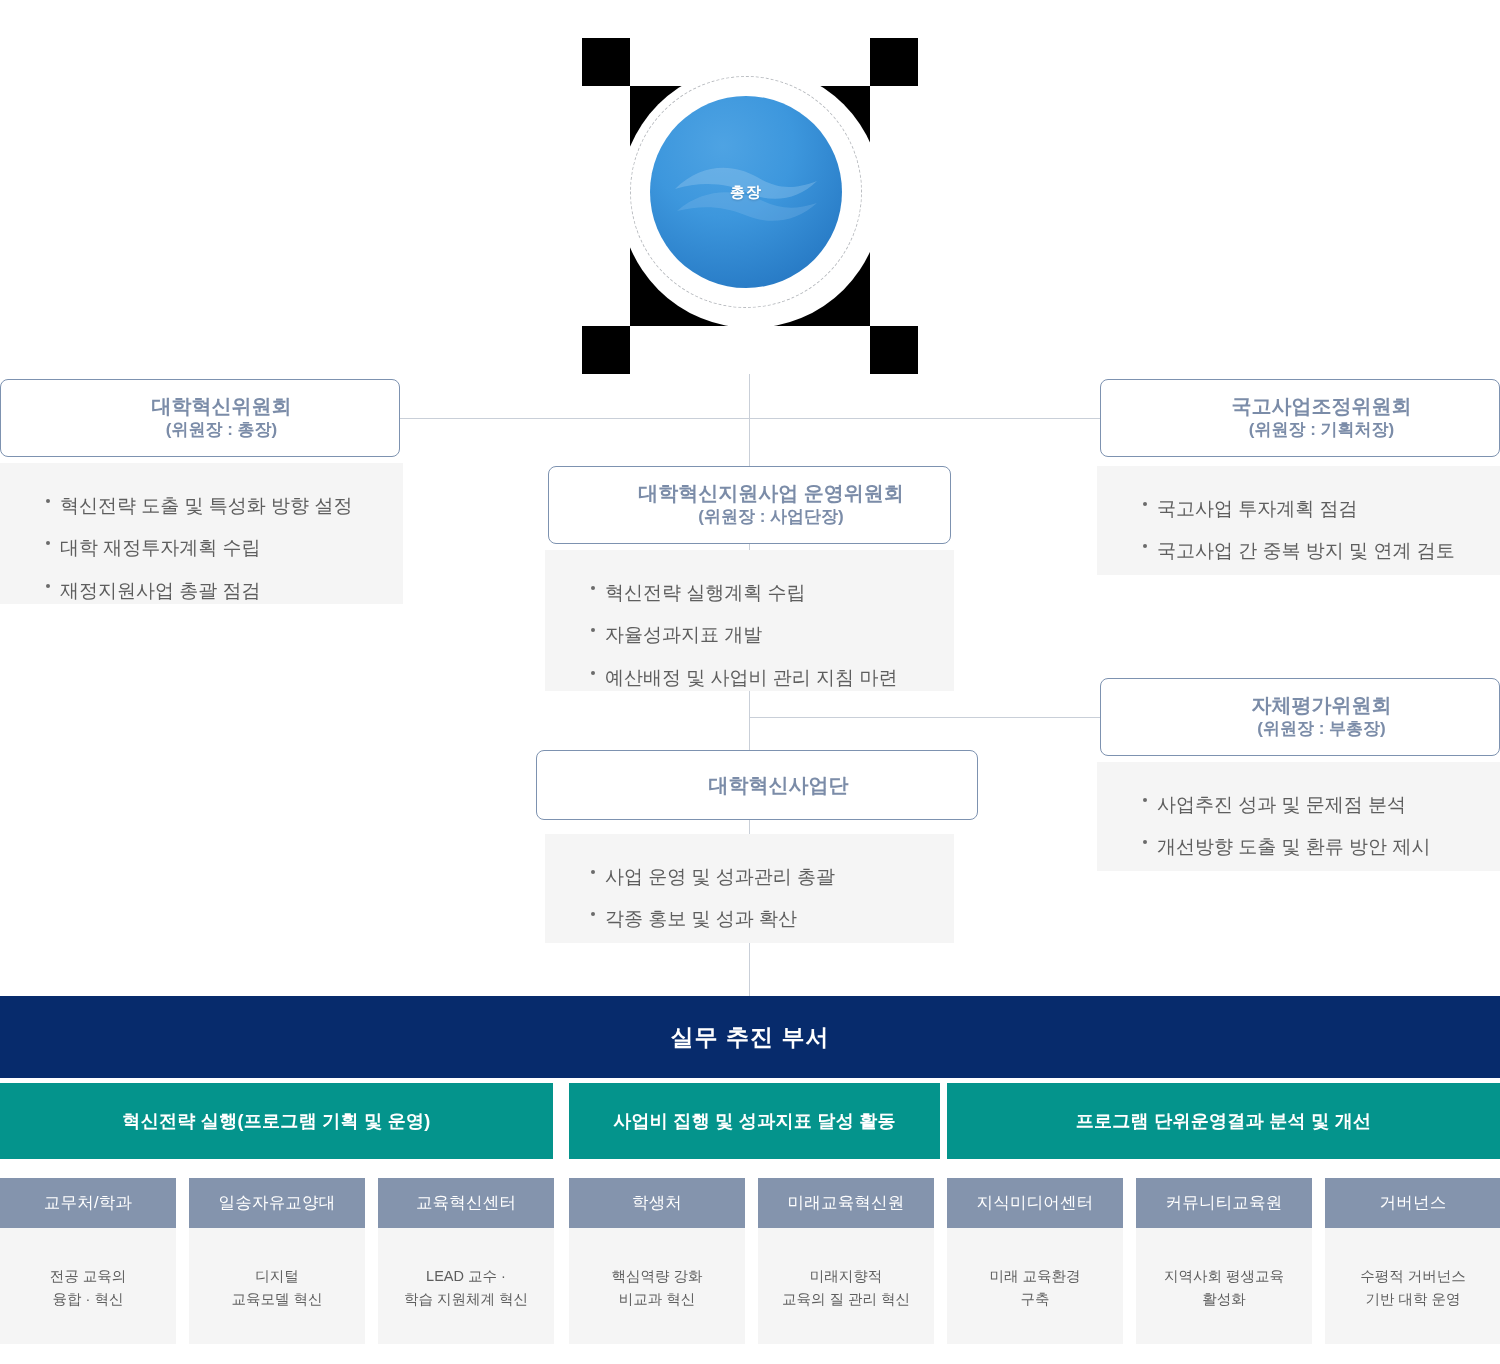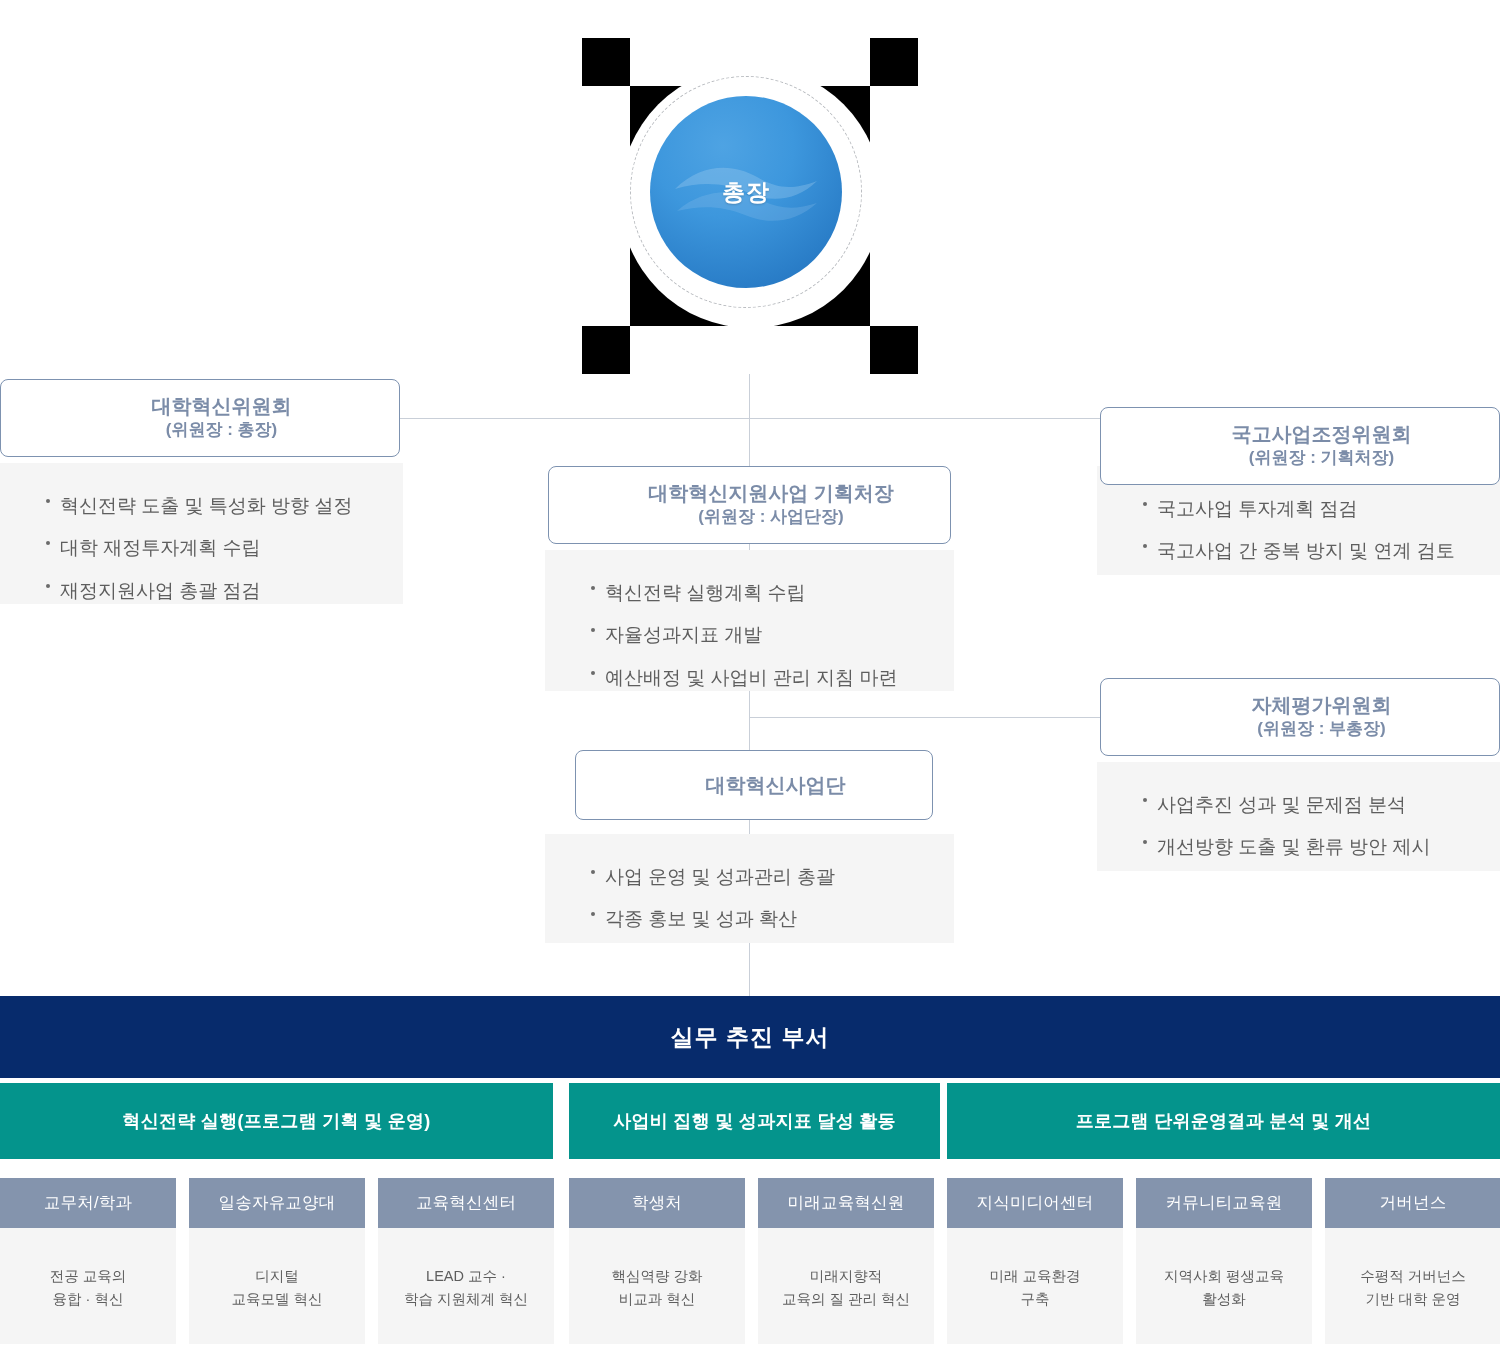--- a/index.html
+++ b/index.html
@@ -43,21 +43,21 @@
     background:radial-gradient(circle at 38% 26%,#4ea3e3 0%,#3d97dd 38%,#2b7fc9 74%,#1f6dba 100%);
     display:flex;align-items:center;justify-content:center;
     overflow:hidden;
   }
   .wave-mark{
     position:absolute;left:50%;top:52%;transform:translate(-50%,-50%);
     width:150px;height:86px;opacity:.42;pointer-events:none;
   }
   .president-label{
     position:relative;z-index:2;
-    color:#ffffff;font-size:23px;font-weight:bold;letter-spacing:1px;
+    color:#ffffff;font-size:15px;font-weight:bold;letter-spacing:1px;
     text-shadow:0 1px 2px rgba(0,0,0,.18);
   }
 
   
   .cbox{
     position:absolute;z-index:4;box-sizing:border-box;
     border:1px solid #7d92b0;border-radius:8px;background:#ffffff;
     display:flex;flex-direction:column;align-items:center;justify-content:center;
     text-align:center;
     padding-left:43px;
@@ -142,33 +142,33 @@
     <div class="t2">(위원장 : 총장)</div>
   </div>
   <div class="cdesc" style="left:0px;top:463px;width:403px;height:141px;">
     <ul>
       <li>혁신전략 도출 및 특성화 방향 설정</li>
       <li>대학 재정투자계획 수립</li>
       <li>재정지원사업 총괄 점검</li>
     </ul>
   </div>
 
-  <div class="cbox" style="left:1100px;top:379px;width:400px;height:78px;margin-top:28px;">
+  <div class="cbox" style="left:1100px;top:379px;width:400px;height:78px;">
     <div class="t1">국고사업조정위원회</div>
     <div class="t2">(위원장 : 기획처장)</div>
   </div>
   <div class="cdesc" style="left:1097px;top:466px;width:403px;height:109px;">
     <ul>
       <li>국고사업 투자계획 점검</li>
       <li>국고사업 간 중복 방지 및 연계 검토</li>
     </ul>
   </div>
 
   <div class="cbox" style="left:548px;top:466px;width:403px;height:78px;">
-    <div class="t1">대학혁신지원사업 기획처장</div>
+    <div class="t1">대학혁신지원사업 운영위원회</div>
     <div class="t2">(위원장 : 사업단장)</div>
   </div>
   <div class="cdesc" style="left:545px;top:550px;width:409px;height:141px;">
     <ul>
       <li>혁신전략 실행계획 수립</li>
       <li>자율성과지표 개발</li>
       <li>예산배정 및 사업비 관리 지침 마련</li>
     </ul>
   </div>
 
@@ -176,21 +176,21 @@
     <div class="t1">자체평가위원회</div>
     <div class="t2">(위원장 : 부총장)</div>
   </div>
   <div class="cdesc" style="left:1097px;top:762px;width:403px;height:109px;">
     <ul>
       <li>사업추진 성과 및 문제점 분석</li>
       <li>개선방향 도출 및 환류 방안 제시</li>
     </ul>
   </div>
 
-  <div class="cbox" style="left:575px;top:750px;width:358px;height:70px;">
+  <div class="cbox" style="left:536px;top:750px;width:442px;height:70px;">
     <div class="t1">대학혁신사업단</div>
   </div>
   <div class="cdesc" style="left:545px;top:834px;width:409px;height:109px;">
     <ul>
       <li>사업 운영 및 성과관리 총괄</li>
       <li>각종 홍보 및 성과 확산</li>
     </ul>
   </div>
 
   <div class="banner">

